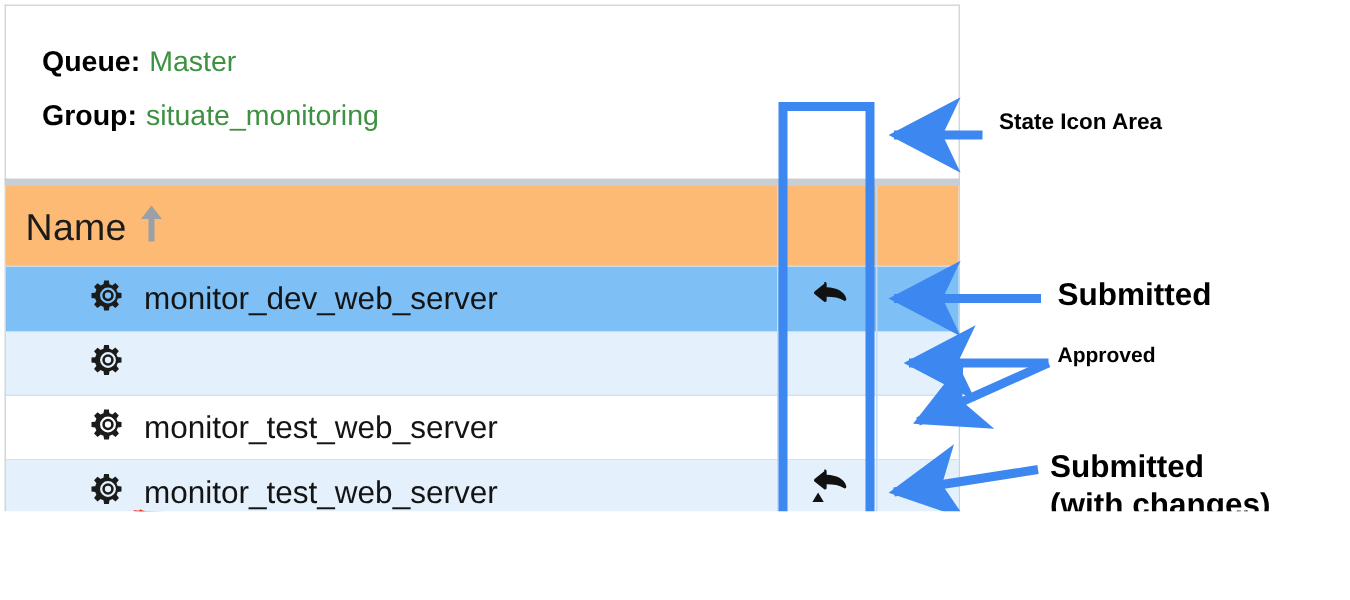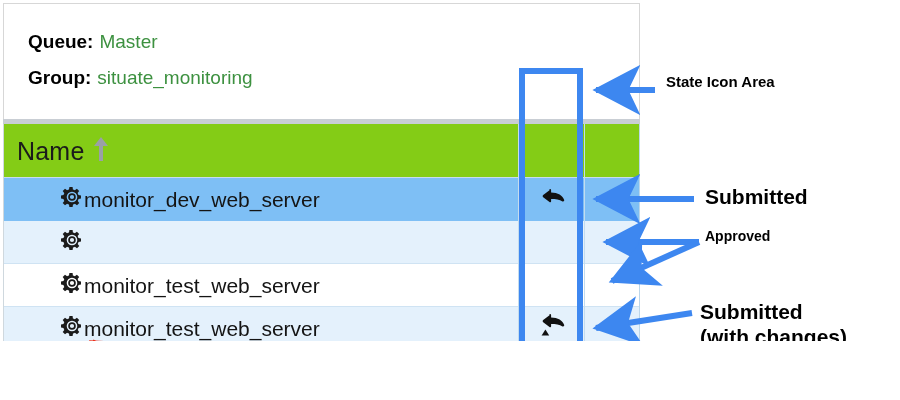--- a/index.html
+++ b/index.html
@@ -67,21 +67,21 @@
     top: 124px;
     width: 637px;
     height: 227px;
     box-sizing: border-box;
     border-left: 1px solid #cfd8de;
     border-right: 1px solid #bcd6ea;
   }
   .grid-head {
     position: relative;
     height: 54px;
-    background: #84cc16;
+    background: #fdba74;
     border-bottom: 1px solid #c8dcee;
     box-sizing: border-box;
   }
   .grid-head .head-cell-name {
     position: absolute;
     left: 13px;
     top: 12px;
     font-size: 25px;
     color: #1b1b1b;
     letter-spacing: .2px;
@@ -102,21 +102,21 @@
   .grid-row.plain { background: #ffffff; }
   .grid-row.sel   { background: #7ebff5; border-bottom-color: #7ebff5; }
 
   .cell-name {
     position: absolute;
     left: 56px;
     top: 0;
     height: 43px;
     display: flex;
     align-items: center;
-    gap: 0;
+    gap: 12px;
     font-size: 21px;
     color: #141414;
     white-space: nowrap;
   }
   .gear-icon { display: block; }
 
   
   .col-div {
     position: absolute;
     top: 0;

